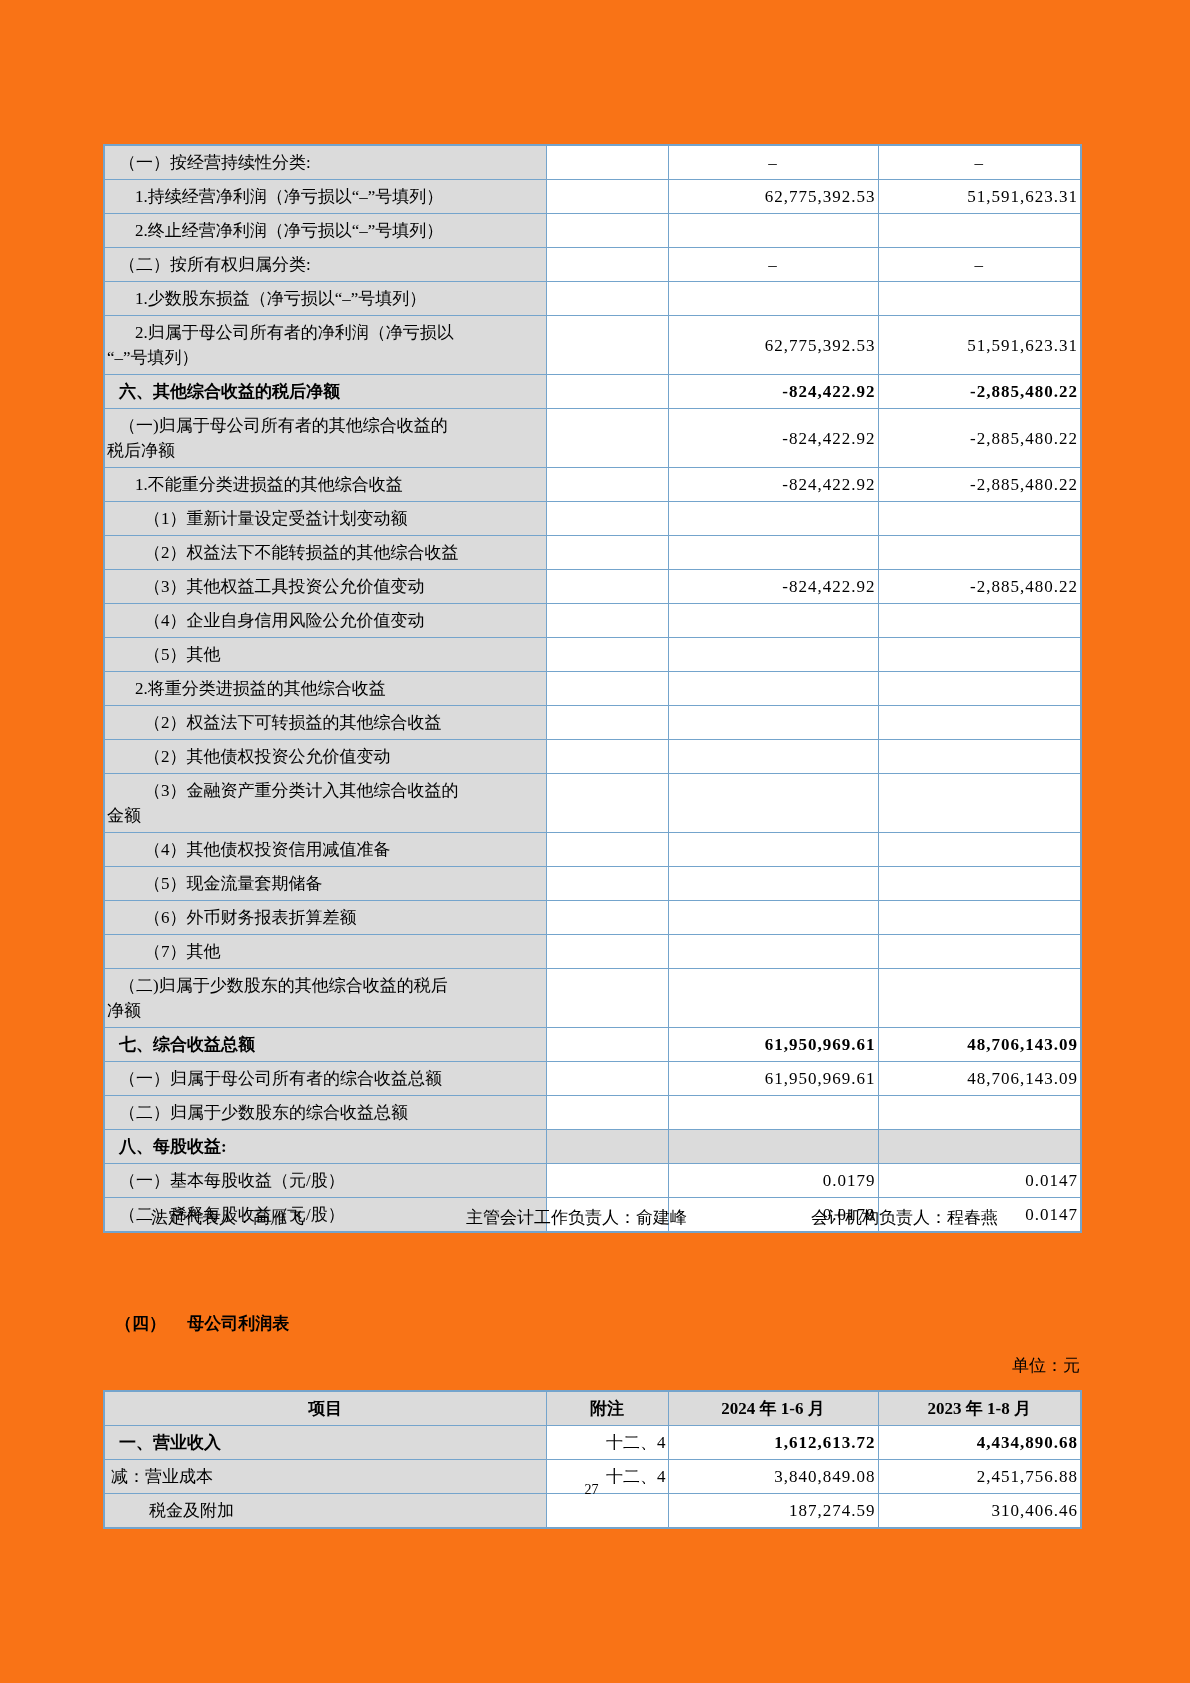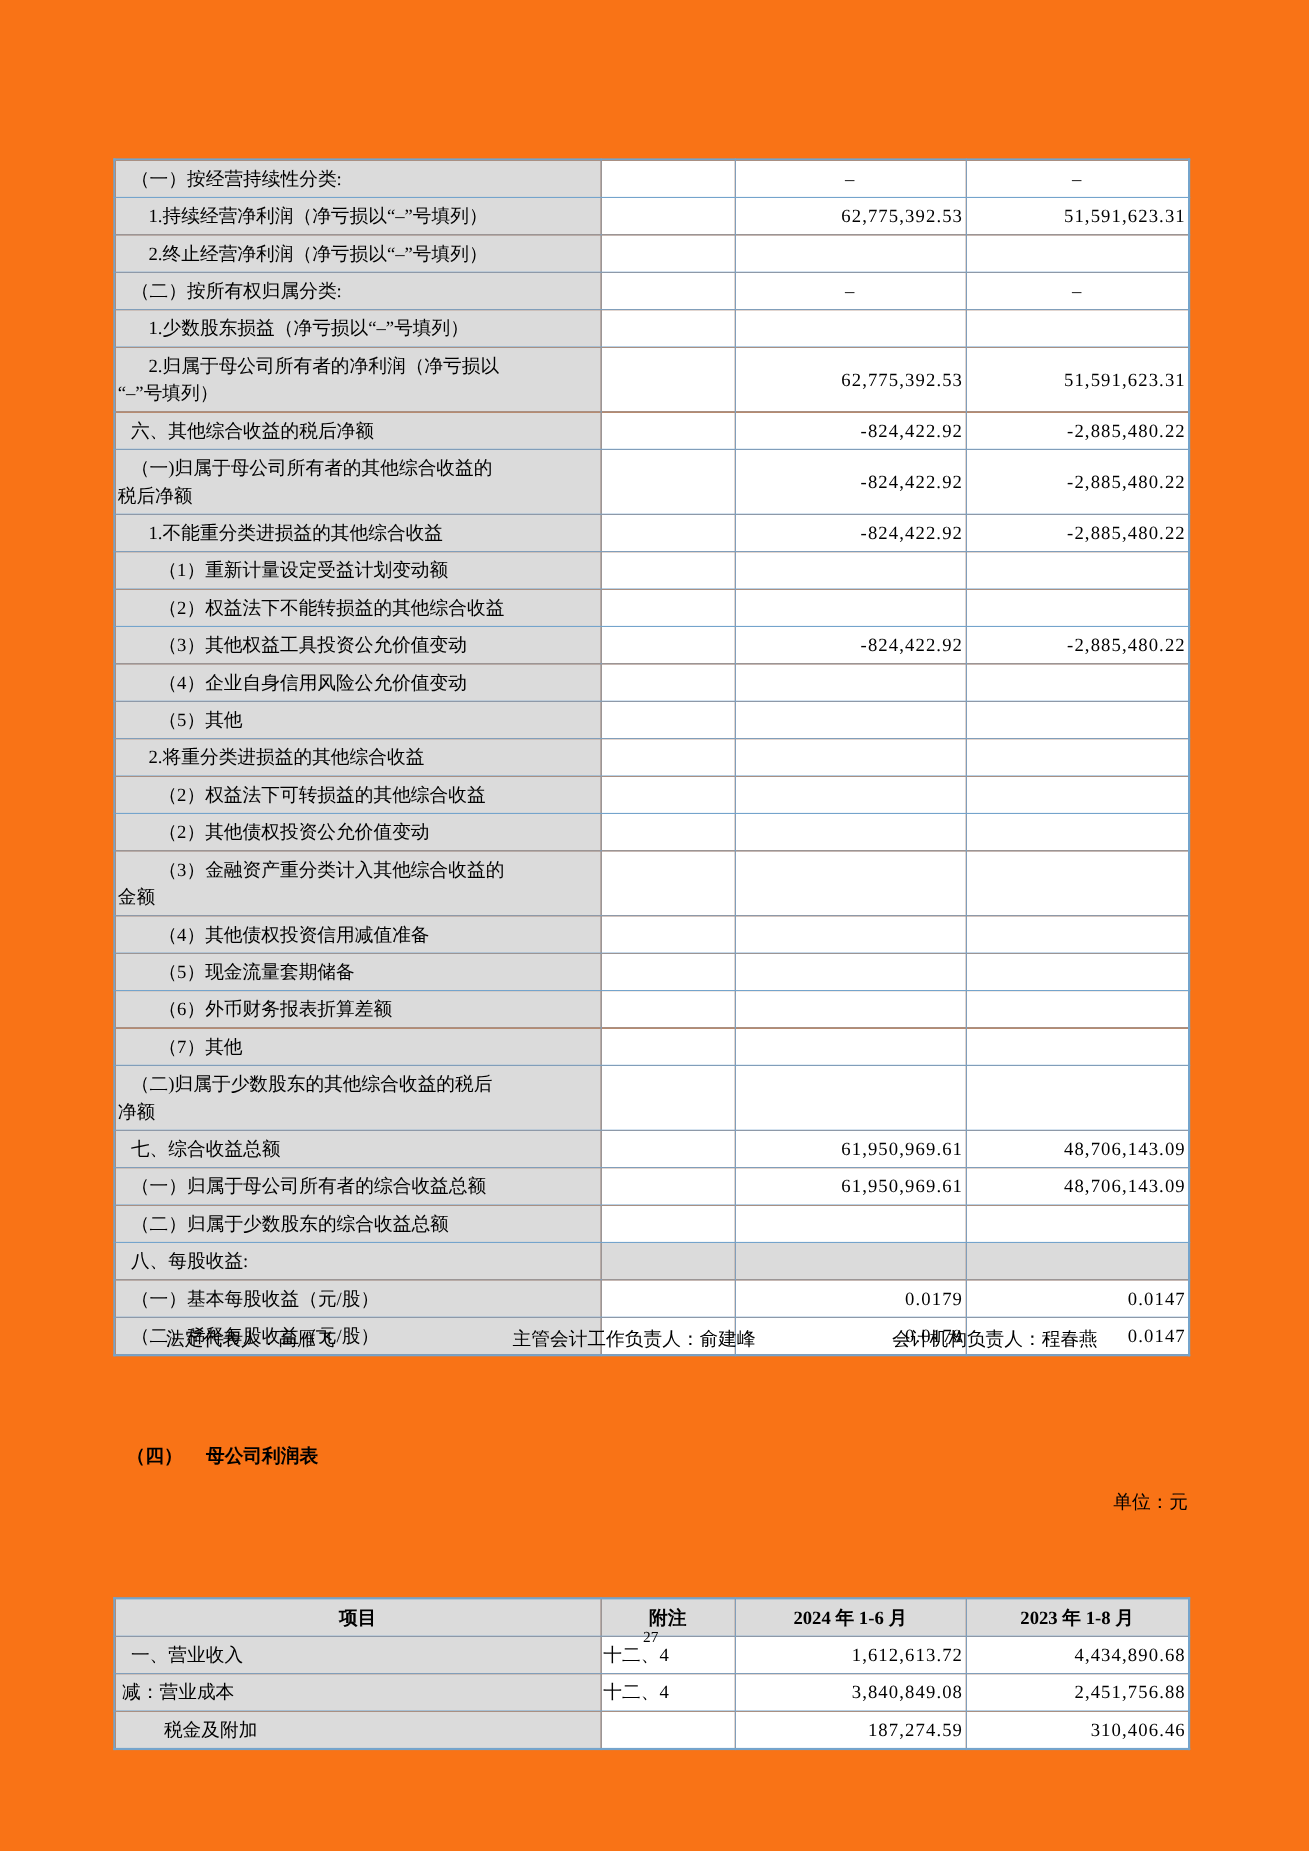--- a/index.html
+++ b/index.html
@@ -7,36 +7,36 @@
         font-family:"Liberation Serif","DejaVu Serif",serif;color:#000;}
   .content{position:absolute;left:103px;top:0;width:977px;}
 
   table.fin{border-collapse:collapse;table-layout:fixed;width:977px;font-size:17px;
             border:2px solid #74a4cc;}
   table.fin td,table.fin th{border:1px solid #74a4cc;vertical-align:middle;
             padding:4px 2px;line-height:25px;overflow:hidden;}
   col.c-item{width:442px;} col.c-note{width:122px;} col.c-v1{width:210px;} col.c-v2{width:203px;}
 
   td.item{background:#dbdbdb;text-align:left;padding-left:3px;padding-right:6px;white-space:pre-line;}
-  td.note{text-align:left;background:#fff;margin-left:48px;}
+  td.note{text-align:right;background:#fff;margin-left:48px;}
   td.val{text-align:right;padding-right:12px;background:#fff;letter-spacing:1px;}
   td.val.dash{text-align:center;padding-right:2px;}
   tr.grayrow td{background:#dbdbdb;}
   th.hd{background:#dbdbdb;font-weight:bold;text-align:center;padding:4px 2px;line-height:25px;}
-  .bold{font-weight:normal;margin-top:36px;}
+  .bold{font-weight:bold;margin-top:36px;}
   .ind0{text-indent:12px;} .ind1{text-indent:12px;} .ind2{text-indent:28px;}
   .ind3{text-indent:37px;} .indm{text-indent:4px;} .indt{text-indent:42px;margin-left:32px;}
 
   #table1{position:absolute;top:144px;left:0;}
   #sigline{position:absolute;top:1206px;left:0;width:977px;height:26px;font-size:17px;margin-left:36px;}
   #sigline .sig{position:absolute;white-space:nowrap;}
   #sig1{left:12px;} #sig2{left:327px;} #sig3{left:672px;}
   #sec-title{position:absolute;top:1312px;left:12px;font-size:17px;font-weight:bold;text-align:center;}
   #unit{position:absolute;top:1354px;left:0;width:977px;text-align:right;font-size:17px;}
-  #table2{position:absolute;top:1452px;left:0;}
+  #table2{position:absolute;top:1390px;left:0;}
   #pagenum{position:absolute;top:1482px;left:0;width:977px;text-align:center;font-size:14px;}
 </style>
 </head>
 <body>
 
 <div class="page">
   <div class="content">
 
     <table class="fin" id="table1">
       <colgroup>

